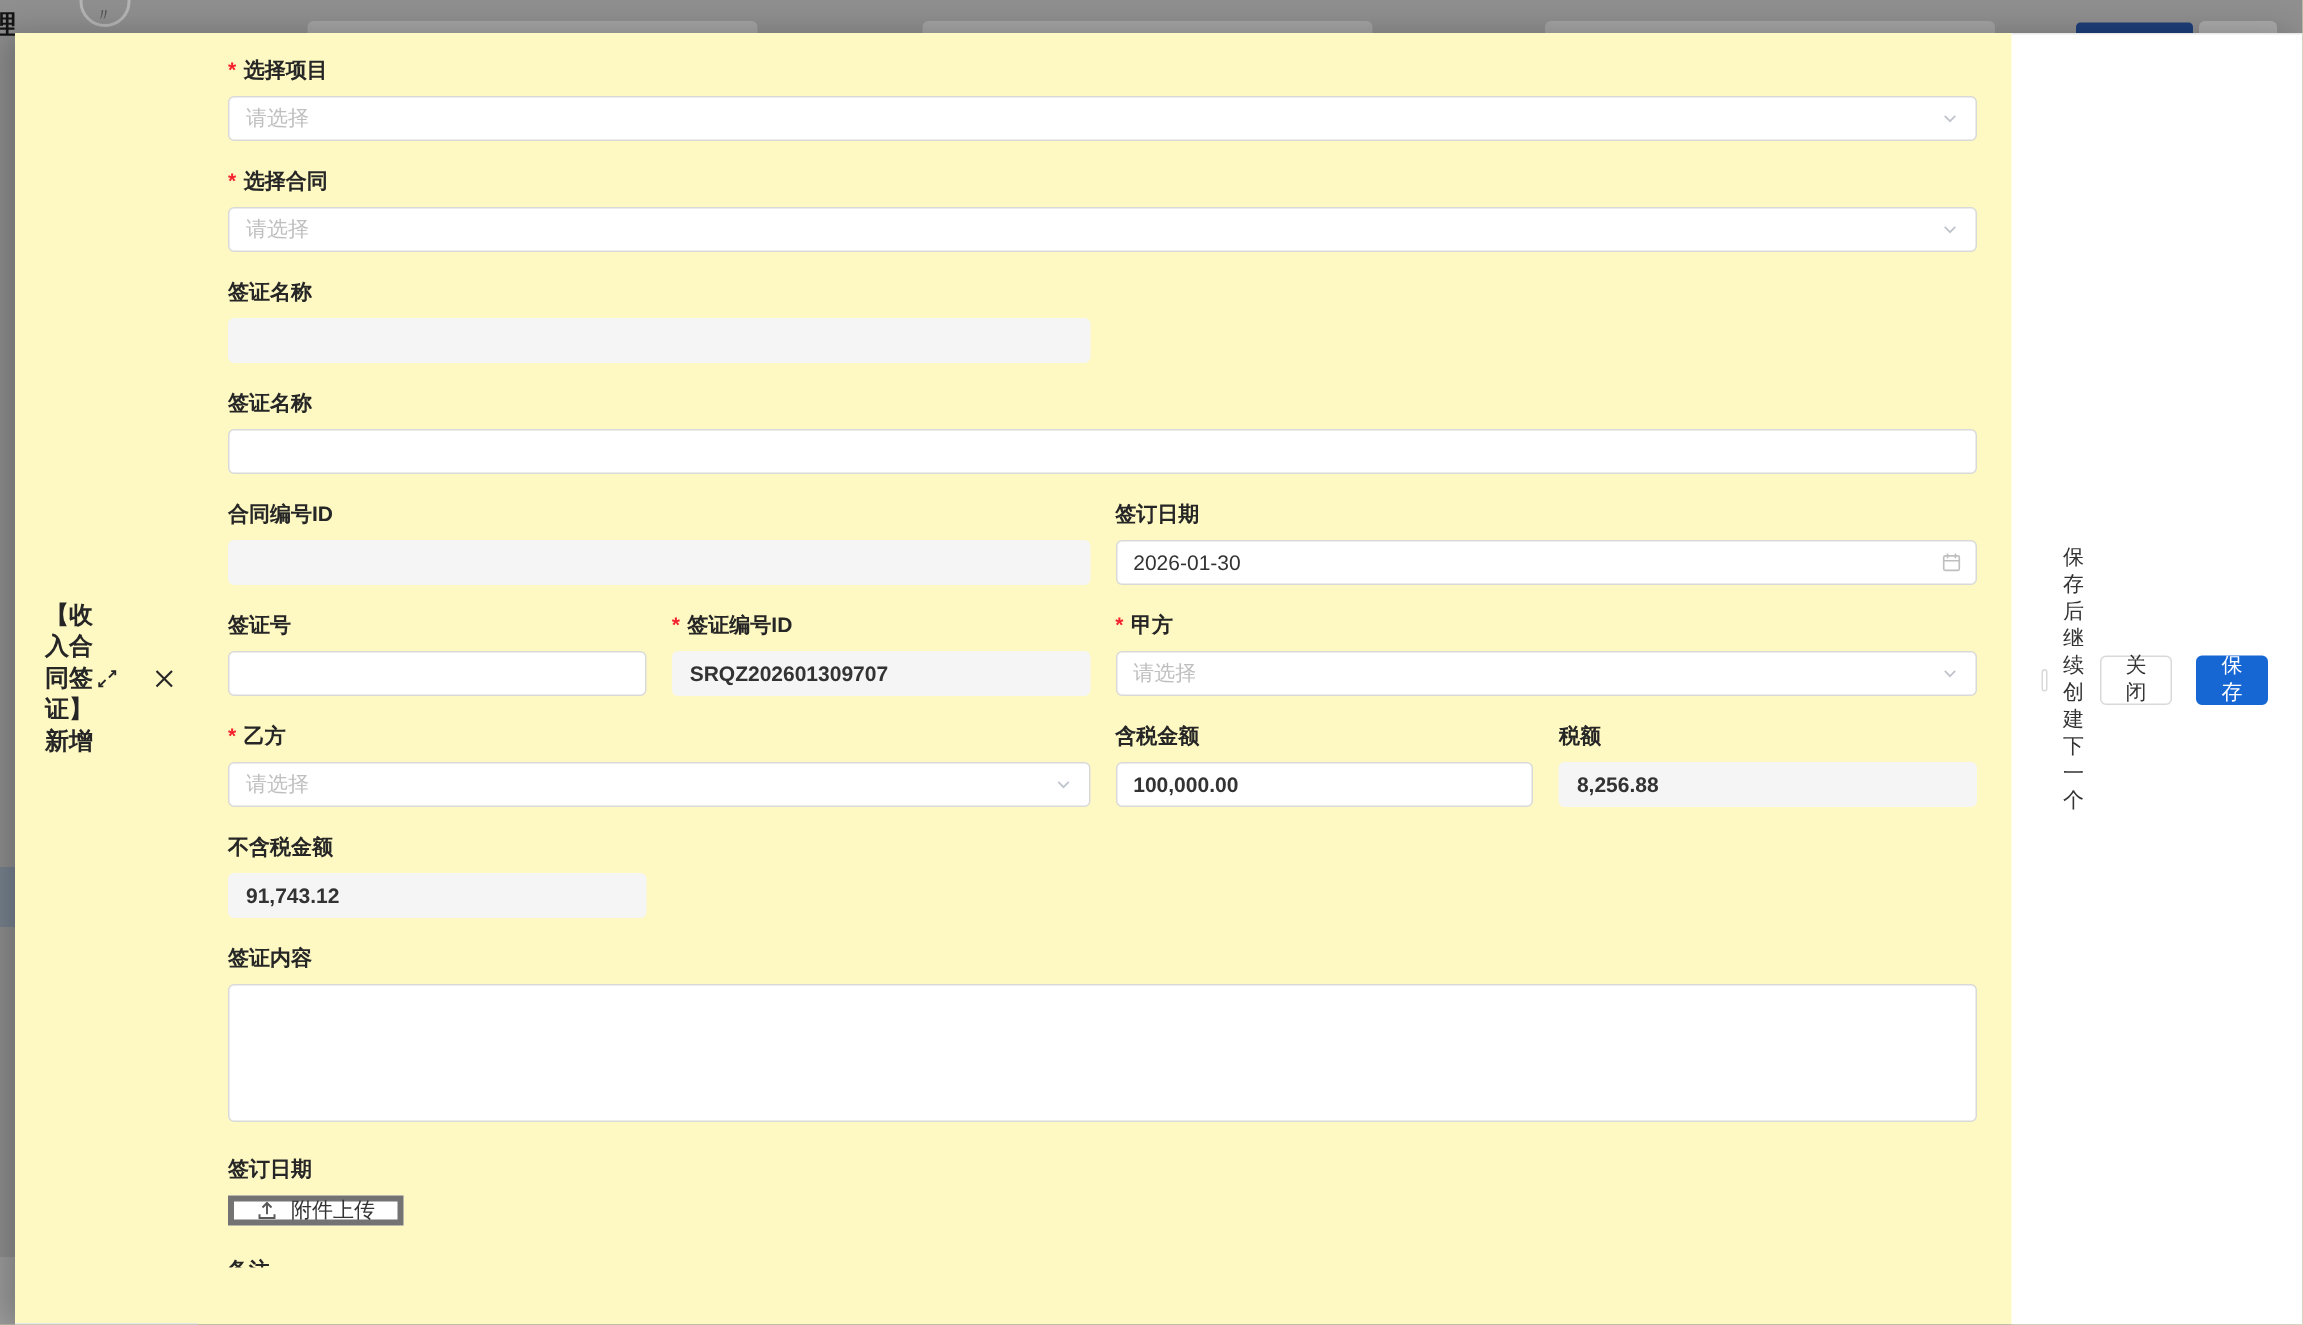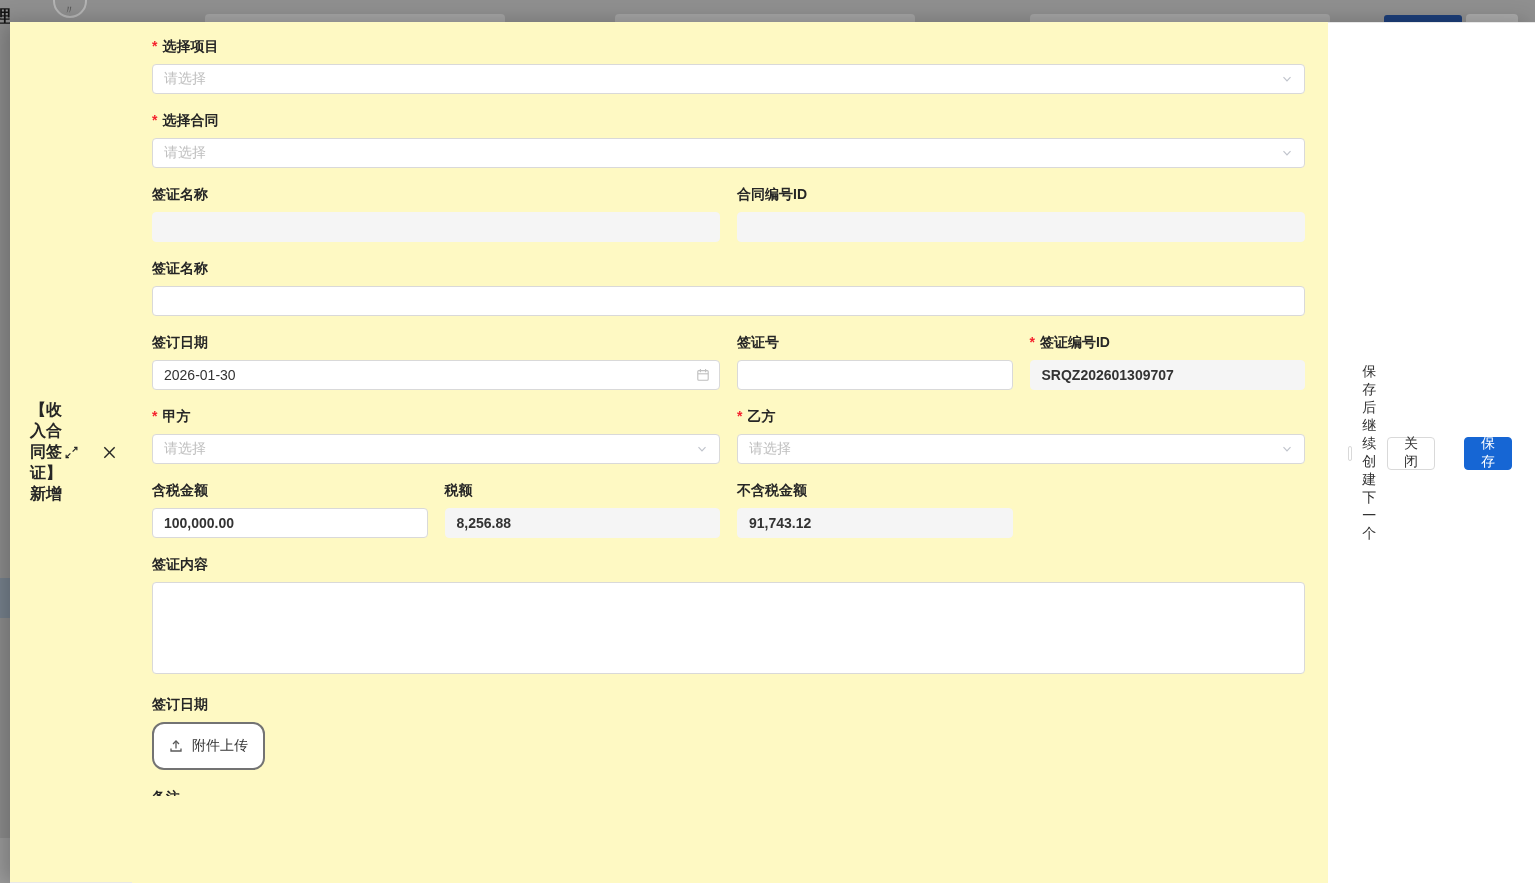--- a/index.html
+++ b/index.html
@@ -61,34 +61,34 @@
   .input-group { display:flex; width:100%; height:30px; border:1px solid #d9d9d9; border-radius:4px; background:#fff; overflow:hidden; }
   .input-group input { flex:1; border:none; outline:none; padding:0 11px; font-size:14px; color:#333;
                        font-family:"Liberation Sans",sans-serif; min-width:0; }
   .input-addon { flex:0 0 33px; display:flex; align-items:center; justify-content:center;
                  border-left:1px solid #d9d9d9; font-size:14px; color:#333; background:#fff; }
 
   .textarea { width:100%; height:92px; border:1px solid #d9d9d9; border-radius:4px; resize:none;
               padding:6px 11px; font-size:14px; color:#333; outline:none;
               font-family:"Liberation Sans",sans-serif; }
 
-  .upload-btn { display:inline-flex; align-items:center; gap:9px; height:48px; padding:0 15px;
-                border:2px solid #737373; border-radius:12px; background:#fff; font-size:14px;
+  .upload-btn { display:inline-flex; align-items:center; gap:9px; height:20px; padding:0 15px;
+                border:4px solid #737373; border-radius:0; background:#fff; font-size:14px;
                 color:#333; cursor:pointer; }
 
   .clipped-row { height:9px; overflow:hidden; }
   .clipped-row .fld-label { margin-bottom:0; }
 
   
   .modal-footer { flex:0 0 64px; border-top:1px solid #e8e8e8; background:#fff;
                   display:flex; align-items:center; padding:0 23px 0 20px; }
   .chk-wrap { display:flex; align-items:center; gap:10px; cursor:pointer;justify-content:flex-end; }
   .checkbox { width:15px; height:15px; border:1px solid #d9d9d9; border-radius:2px; background:#fff; }
   .chk-label { font-size:14px; color:#333; }
-  .footer-actions { margin-left:auto; display:flex; gap:29px; }
+  .footer-actions { margin-left:auto; display:flex; gap:16px; }
   .btn { height:33px; padding:0 16px; border-radius:4px; font-size:14px; cursor:pointer;
          display:inline-flex; align-items:center; justify-content:center;
          font-family:"Liberation Sans",sans-serif; }
   .btn-default { background:#fff; border:1px solid #d9d9d9; color:#333; }
   .btn-primary { background:#1666d4; border:1px solid #1666d4; color:#fff; }
 </style>
 </head>
 <body>
 
 <div class="backdrop">
@@ -152,28 +152,28 @@
           <svg width="12" height="12" viewBox="0 0 12 12" fill="none" stroke="#c0c4cc" stroke-width="1.2">
               <polyline points="2.5,4.2 6,7.8 9.5,4.2"></polyline>
             </svg>
         </div>
       </div>
 
       <div class="fld s2">
         <div class="fld-label">签证名称</div>
         <input class="control disabled" disabled="" value="" style="">
       </div>
+      <div class="fld s4">
+        <div class="fld-label">签证名称</div>
+        <input class="control" value="" style="">
+      </div>
+
       <div class="fld s2">
         <div class="fld-label">合同编号ID</div>
         <input class="control disabled" disabled="" value="" style="">
-      </div>
-
-      <div class="fld s4">
-        <div class="fld-label">签证名称</div>
-        <input class="control" value="" style="">
       </div>
 
       <div class="fld s2">
         <div class="fld-label">签订日期</div>
         <div class="control date-control">
           <input value="2026-01-30" style="">
           <svg width="14" height="14" viewBox="0 0 14 14" fill="none" stroke="#bfbfbf" stroke-width="1.1">
             <rect x="1.8" y="2.6" width="10.4" height="9.6" rx="1"></rect>
             <path d="M4.4 1 L4.4 4.2"></path>
               <path d="M9.6 1 L9.6 4.2"></path>

